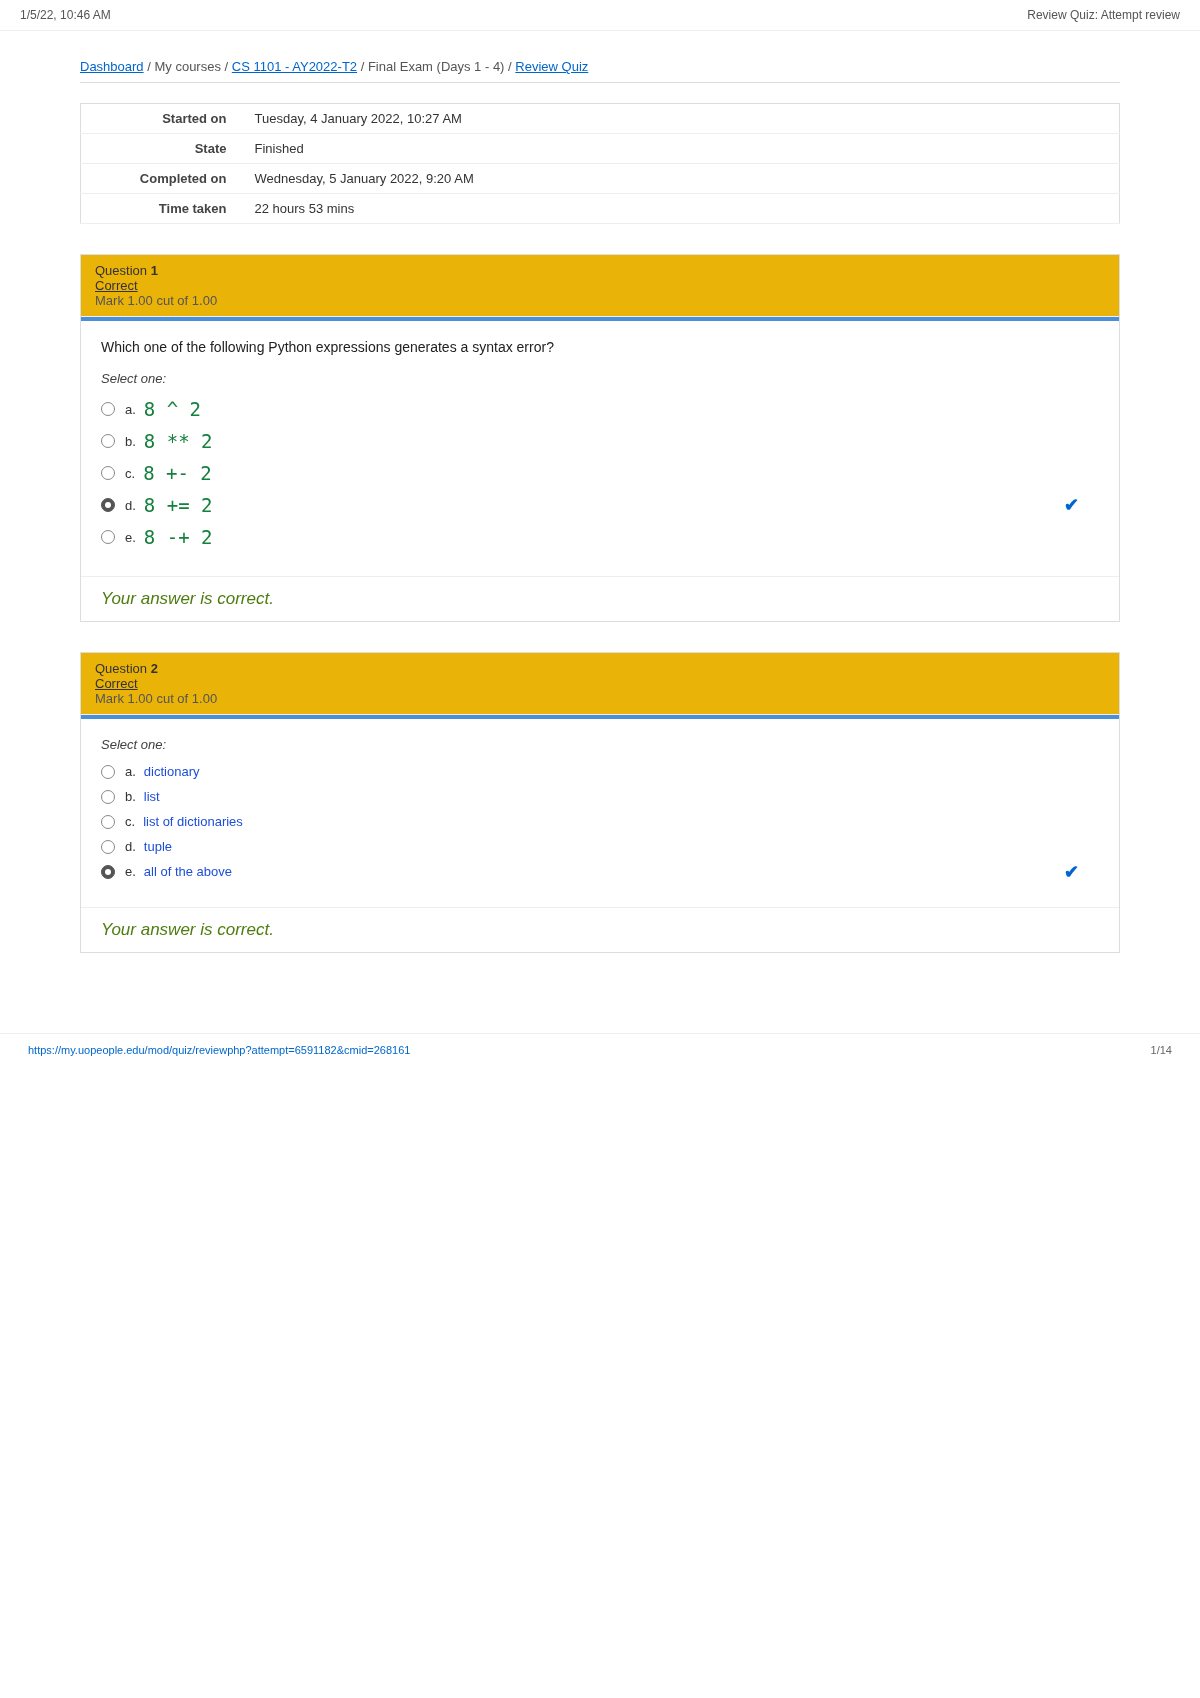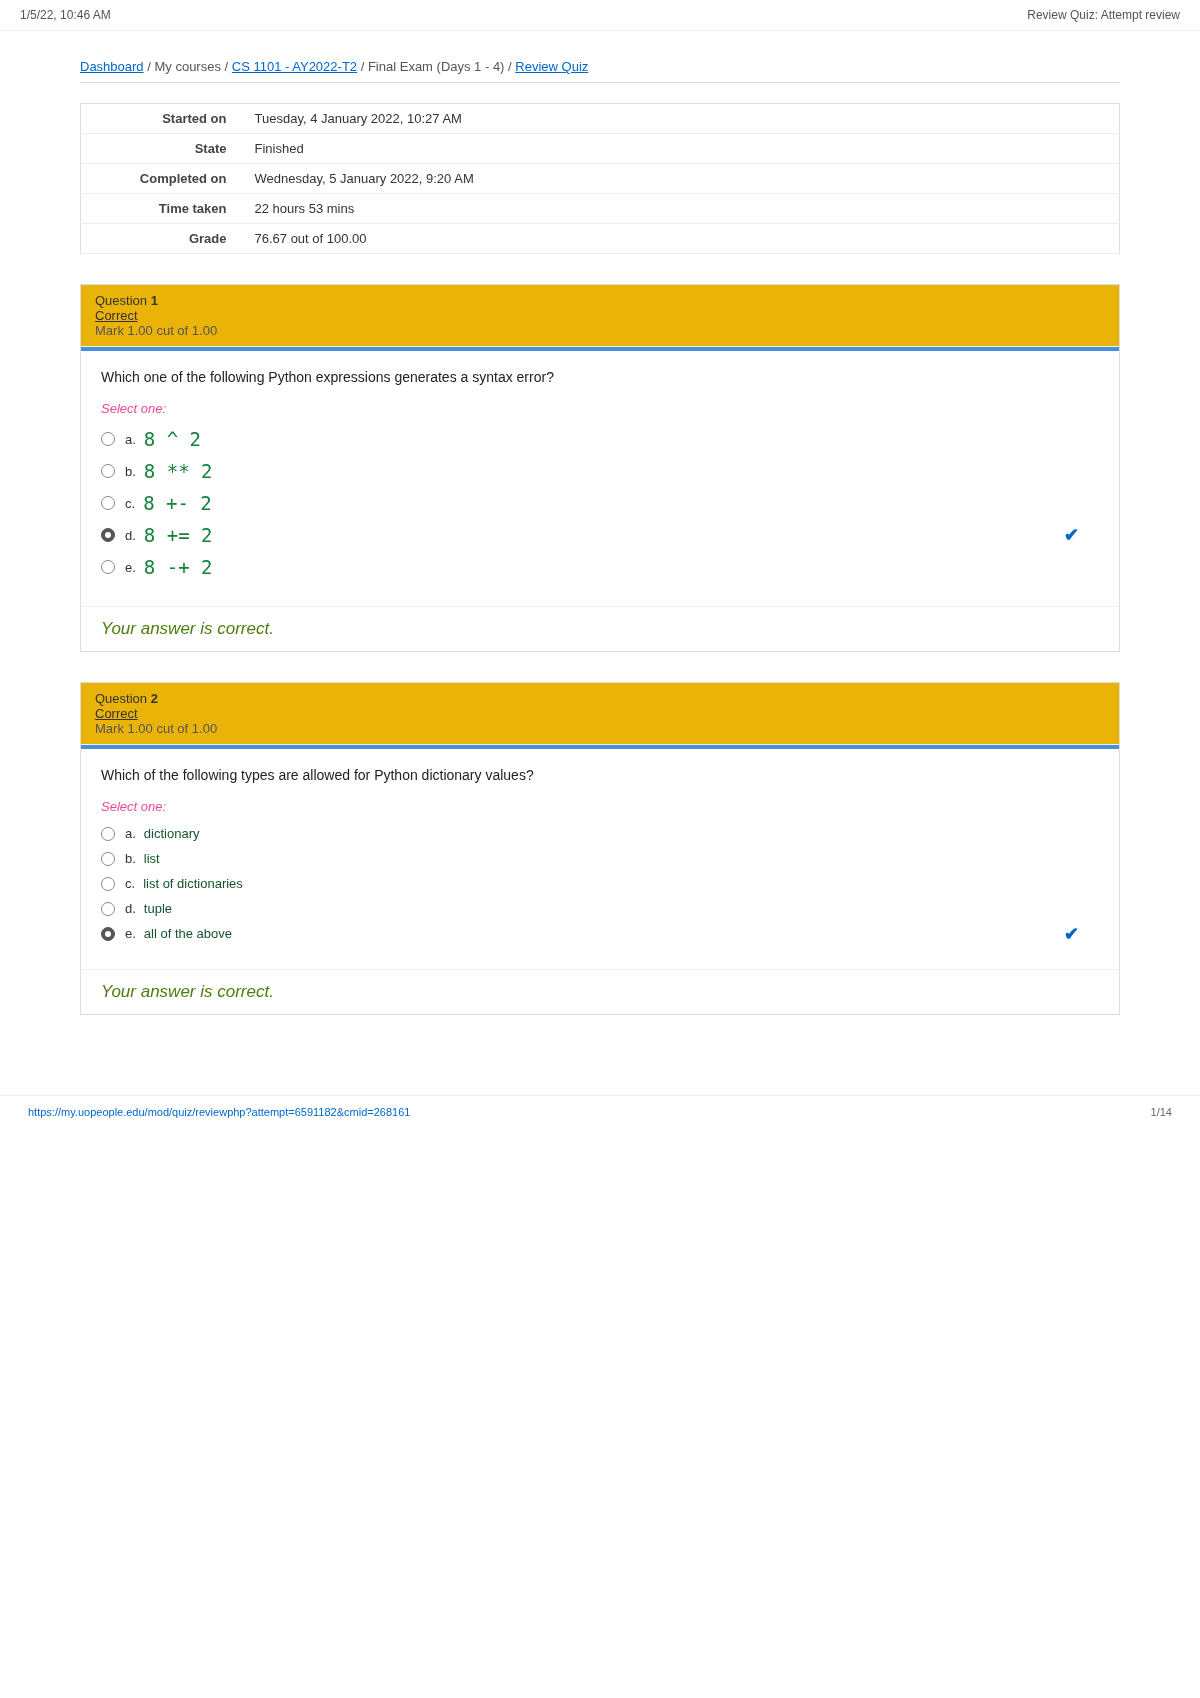--- a/index.html
+++ b/index.html
@@ -89,21 +89,21 @@
     }
     .question-text {
       font-size: 14px;
       margin-bottom: 16px;
       color: #222;
     }
     .options-label {
       font-size: 13px;
       font-style: italic;
       margin-bottom: 12px;
-      color: #ec4899;
+      color: #404040;
     }
     .option-row {
       display: flex;
       align-items: center;
       margin-bottom: 10px;
       font-size: 13px;
     }
     .option-row .radio-outer {
       width: 14px;
       height: 14px;
@@ -130,21 +130,21 @@
       margin-right: 8px;
       font-weight: normal;
       color: #333;
     }
     .option-row .opt-text {
       color: #15803d;
       font-family: monospace;
       font-size: 19px;
     }
     .option-row .opt-text-normal {
-      color: #14532d;
+      color: #1d4ed8;
       font-size: 13px;
     }
     .option-container {
       position: relative;
     }
     .checkmark {
       position: absolute;
       right: 20px;
       top: 50%;
       transform: translateY(-50%);
@@ -208,24 +208,20 @@
           <td>Finished</td>
         </tr>
         <tr>
           <td>Completed on</td>
           <td>Wednesday, 5 January 2022, 9:20 AM</td>
         </tr>
         <tr>
           <td>Time taken</td>
           <td>22 hours 53 mins</td>
         </tr>
-        <tr>
-          <td>Grade</td>
-          <td>76.67 out of 100.00</td>
-        </tr>
       </tbody>
   </table>
 
   <div id="questions-container">
   <div class="question-block">
       <div class="question-header">
         <div class="question-num">Question <strong>1</strong></div>
         <div class="question-status">Correct</div>
         <div class="question-mark">Mark 1.00 cut of 1.00</div>
       </div>
@@ -285,21 +281,20 @@
       <div class="answer-feedback">Your answer is correct.</div>
     </div>
       <div class="question-block">
       <div class="question-header">
         <div class="question-num">Question <strong>2</strong></div>
         <div class="question-status">Correct</div>
         <div class="question-mark">Mark 1.00 cut of 1.00</div>
       </div>
       <div class="question-top-bar"></div>
       <div class="question-body">
-        <div class="question-text">Which of the following types are allowed for Python dictionary values?</div>
         <div class="options-label">Select one:</div>
         <div class="option-container">
 
         <div class="option-row-wrapper" style="position:relative;">
           <div class="option-row">
             <span class="radio-outer"></span>
             <span class="opt-label">a.</span>
             <span class="opt-text-normal">dictionary</span>
           </div>
 

